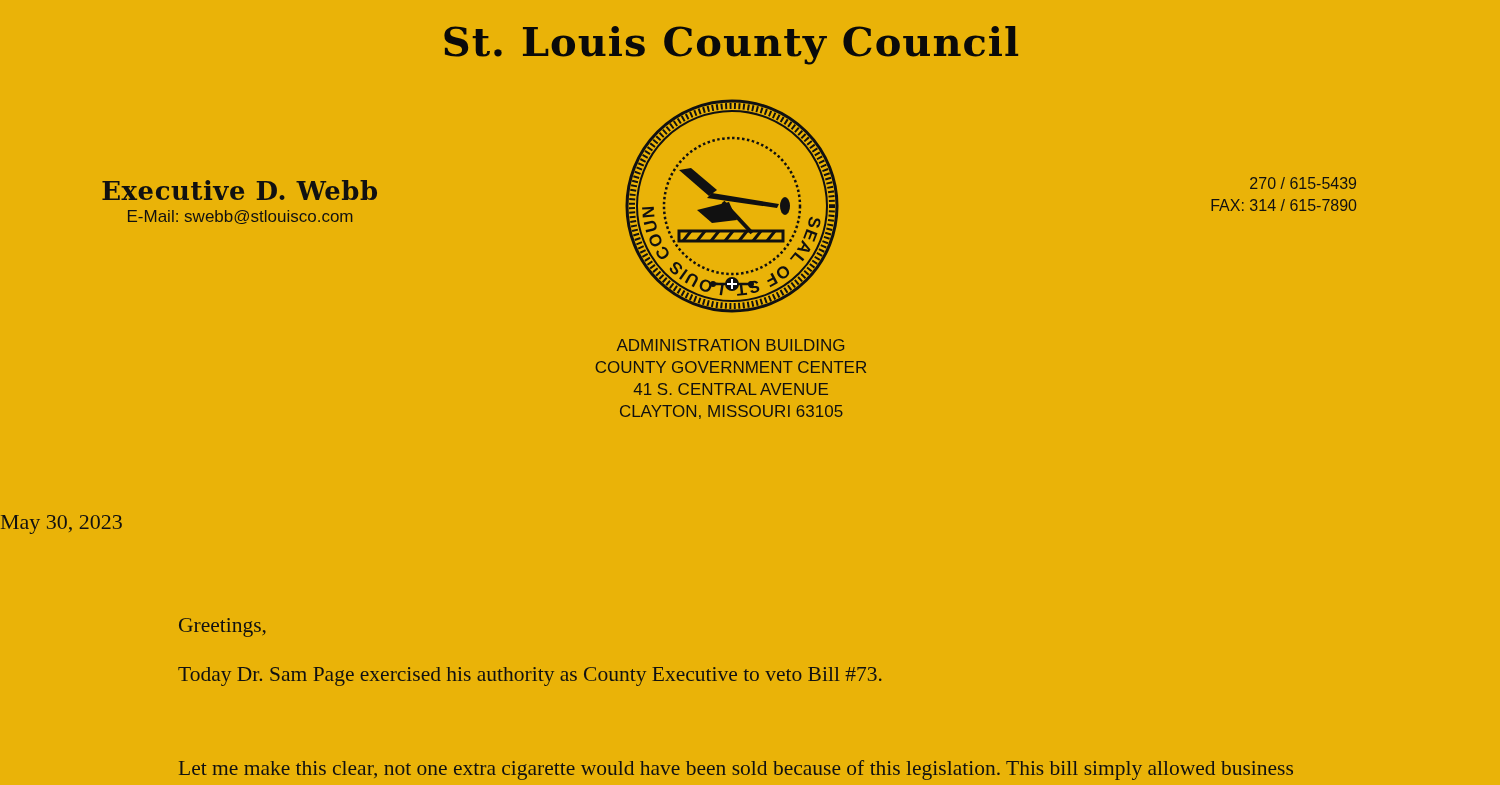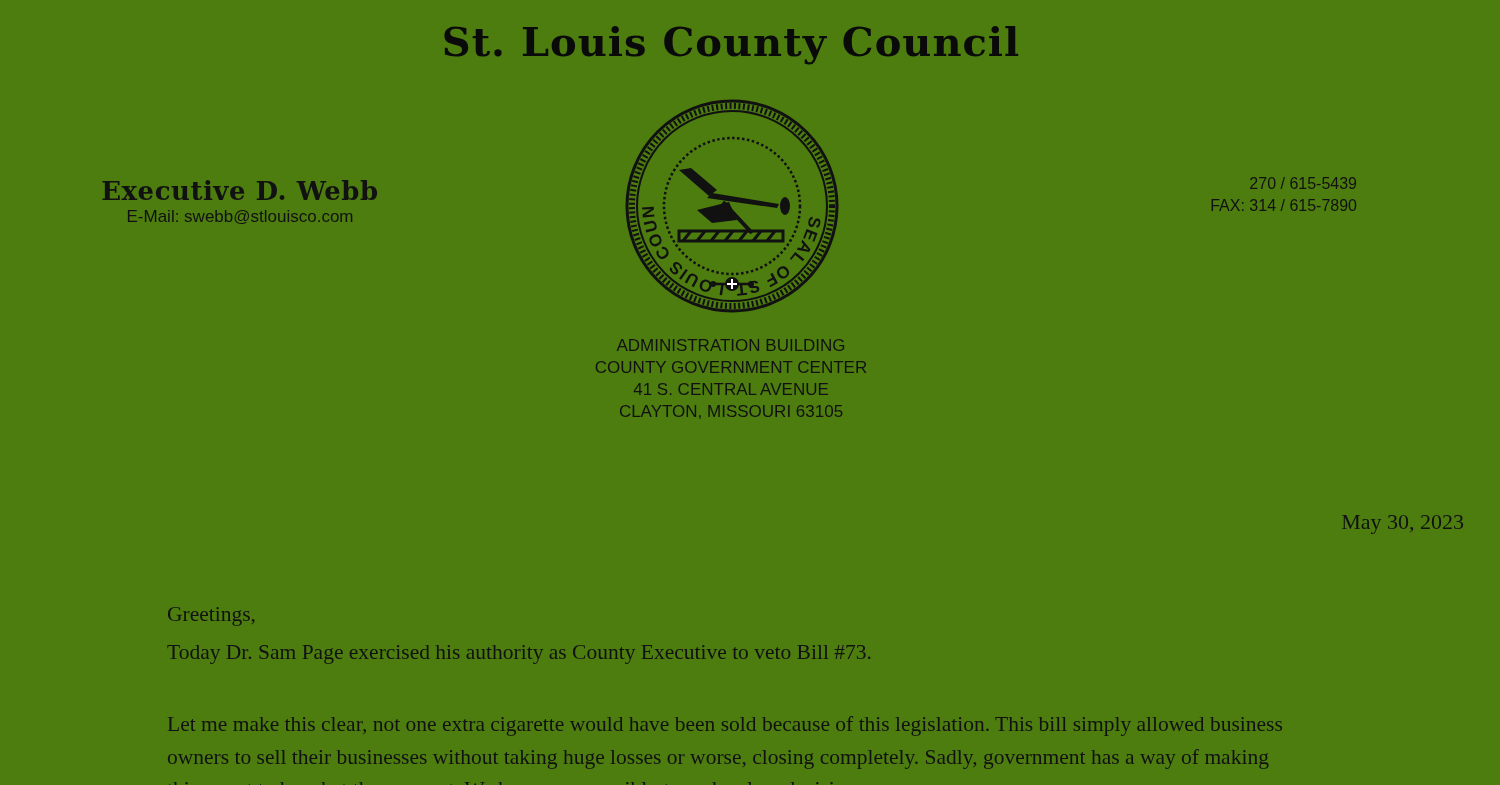--- a/index.html
+++ b/index.html
@@ -1,17 +1,17 @@
 <!DOCTYPE html>
 <html><head>
   <meta charset="utf-8">
   <style>
     html, body { margin: 0; padding: 0; background: #ffffff; }
     body { width: 1500px; height: 785px; overflow: hidden; position: relative; color: #111; }
-    .page { position: absolute; left: 0; top: 0; width: 1500px; height: 785px; background: #4d7c0f; }
+    .page { position: absolute; left: 0; top: 0; width: 1500px; height: 785px; background: #eab308; }
     .title {
       position: absolute; left: 0; width: 1462px; top: 18px; text-align: center;
       font-family: "DejaVu Serif", serif; font-weight: bold; font-size: 40px;
       letter-spacing: 1px; color: #0a0a0a;
     }
     .left-block {
       position: absolute; left: 80px; top: 176px; width: 320px; text-align: center;
       font-family: "Liberation Sans", sans-serif;
     }
     .left-block .name {
@@ -22,28 +22,28 @@
     .right-block {
       position: absolute; right: 143px; top: 173px; text-align: right;
       font-family: "Liberation Sans", sans-serif; font-size: 16px; line-height: 22px;
     }
     .seal { position: absolute; left: 617px; top: 98px; width: 230px; height: 216px; }
     .address {
       position: absolute; left: 531px; width: 400px; top: 335px; text-align: center;
       font-family: "Liberation Sans", sans-serif; font-size: 17px; line-height: 22px;
     }
     .date {
-      position: absolute; left: 0; width: 1464px; top: 509px; text-align: right;
+      position: absolute; left: 0; width: 1464px; top: 509px; text-align: left;
       font-family: "Liberation Serif", serif; font-size: 22px;
     }
     .body-text {
       position: absolute; left: 162px; top: 593px; width: 1160px;
       font-family: "Liberation Serif", serif; font-size: 21.5px; line-height: 32.5px;
     }
-    .body-text p { margin: 5px; }
+    .body-text p { margin: 16px; }
     .body-text .gap { height: 30px; }
     .seal text { font-family: "Liberation Sans", sans-serif; font-weight: bold; }
   </style>
 </head>
 <body>
 
 <div class="page">
 
   <div class="title">St. Louis County Council</div>
 

